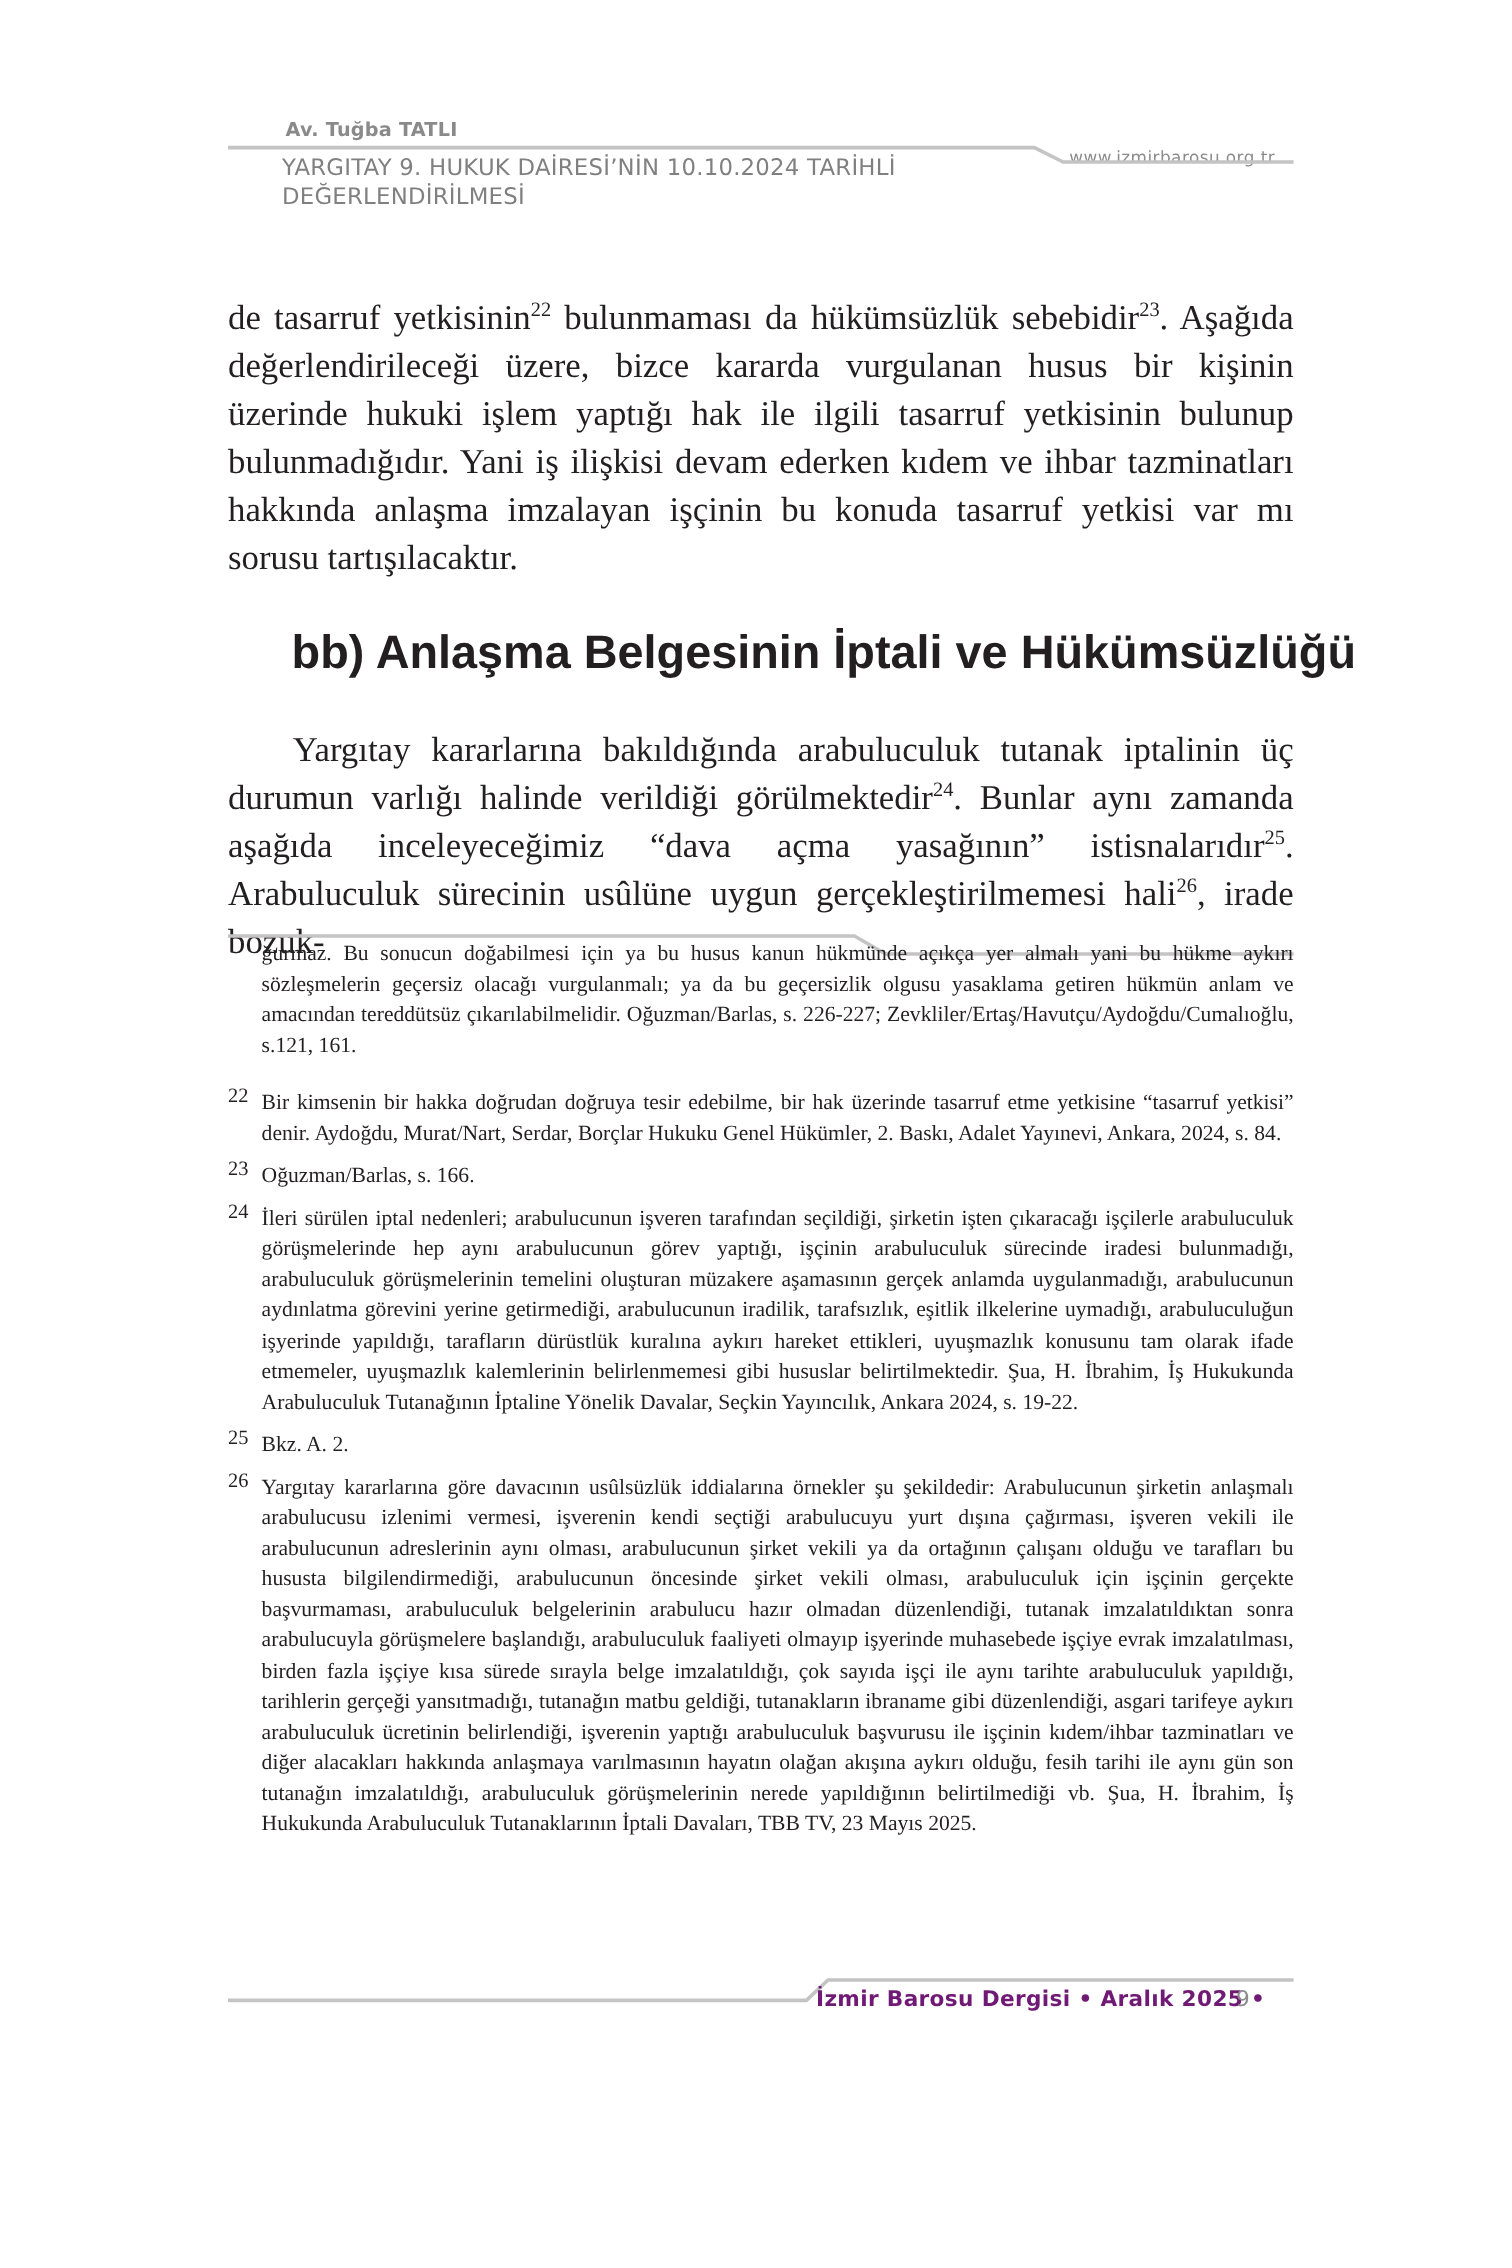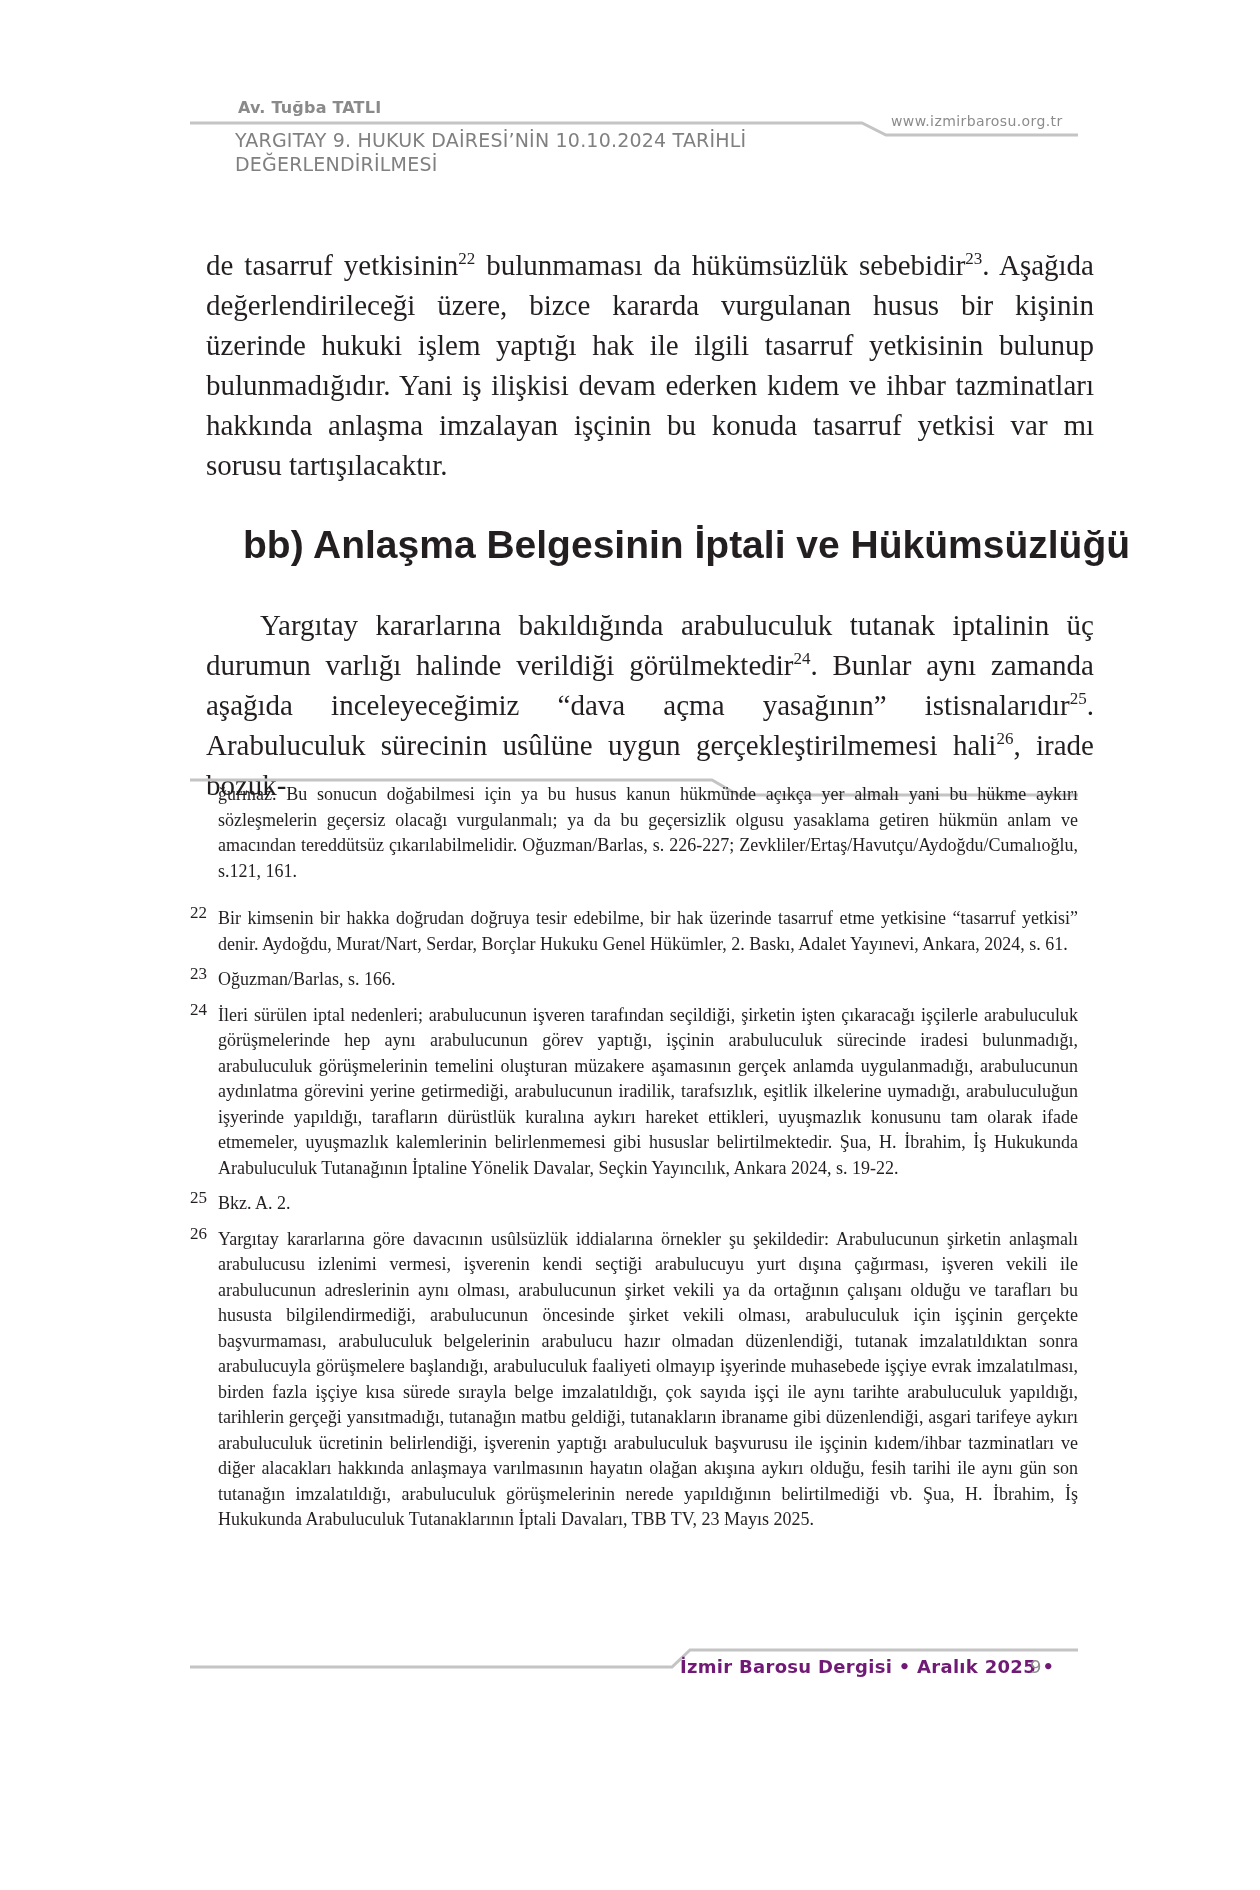--- a/index.html
+++ b/index.html
@@ -25,21 +25,21 @@
       left: 190px; top: 98px;
       font-family: "DejaVu Sans", sans-serif;
       font-weight: bold;
       font-size: 16px;
       color: #8a8a8a;
       letter-spacing: 0.2px;
       margin-left: 48px;
     }
     .hdr-url {
       position: absolute;
-      left: 891px; top: 113px;
+      left: 891px; top: 124px;
       font-family: "DejaVu Sans", sans-serif;
       font-size: 14px;
       color: #8c8c8c;
       letter-spacing: 0.4px;
     }
     .hdr-title {
       position: absolute;
       left: 199px; top: 128px;
       width: 760px;
       font-family: "DejaVu Sans", sans-serif;
@@ -56,21 +56,20 @@
     
     .body-text {
       position: absolute;
       left: 190px;
       width: 888px;
       font-family: "Liberation Serif", serif;
       font-size: 29px;
       line-height: 40px;
       color: #231f20;
       text-align: justify;
-      margin-left: 16px;
     }
     .body-text sup {
       font-size: 17px;
       line-height: 0;
       vertical-align: 11px;
     }
     .p1 { top: 245px; }
     .section-heading {
       position: absolute;
       left: 243px; top: 525px;
@@ -155,21 +154,21 @@
 
   <svg class="mid-line" width="1260" height="800">
     <polyline points="190,780 712,780 738,795 1078,795" fill="none" stroke="#c4c4c4" stroke-width="3"></polyline>
   </svg>
 
   <div class="footnotes">
     <div class="fn-cont">ğurmaz. Bu sonucun doğabilmesi için ya bu husus kanun hükmünde açıkça yer almalı yani bu hükme aykırı sözleşmelerin geçersiz olacağı vurgulanmalı; ya da bu geçersizlik olgusu yasaklama getiren hükmün anlam ve amacından tereddütsüz çıkarılabilmelidir. Oğuzman/Barlas, s. 226-227; Zevkliler/Ertaş/Havutçu/Aydoğdu/Cumalıoğlu, s.121, 161.</div>
 
     <div class="fn">
       <span class="fn-num">22</span>
-      <span>Bir kimsenin bir hakka doğrudan doğruya tesir edebilme, bir hak üzerinde tasarruf etme yetkisine “tasarruf yetkisi” denir. Aydoğdu, Murat/Nart, Serdar, Borçlar Hukuku Genel Hükümler, 2. Baskı, Adalet Yayınevi, Ankara, 2024, s. 61.</span>
+      <span>Bir kimsenin bir hakka doğrudan doğruya tesir edebilme, bir hak üzerinde tasarruf etme yetkisine “tasarruf yetkisi” denir. Aydoğdu, Murat/Nart, Serdar, Borçlar Hukuku Genel Hükümler, 2. Baskı, Adalet Yayınevi, Ankara, 2024, s. 84.</span>
     </div>
     <div class="fn">
       <span class="fn-num">23</span>
       <span>Oğuzman/Barlas, s. 166.</span>
     </div>
     <div class="fn">
       <span class="fn-num">24</span>
       <span>İleri sürülen iptal nedenleri; arabulucunun işveren tarafından seçildiği, şirketin işten çıkaracağı işçilerle arabuluculuk görüşmelerinde hep aynı arabulucunun görev yaptığı, işçinin arabuluculuk sürecinde iradesi bulunmadığı, arabuluculuk görüşmelerinin temelini oluşturan müzakere aşamasının gerçek anlamda uygulanmadığı, arabulucunun aydınlatma görevini yerine getirmediği, arabulucunun iradilik, tarafsızlık, eşitlik ilkelerine uymadığı, arabuluculuğun işyerinde yapıldığı, tarafların dürüstlük kuralına aykırı hareket ettikleri, uyuşmazlık konusunu tam olarak ifade etmemeler, uyuşmazlık kalemlerinin belirlenmemesi gibi hususlar belirtilmektedir. Şua, H. İbrahim, İş Hukukunda Arabuluculuk Tutanağının İptaline Yönelik Davalar, Seçkin Yayıncılık, Ankara 2024, s. 19-22.</span>
     </div>
     <div class="fn">

